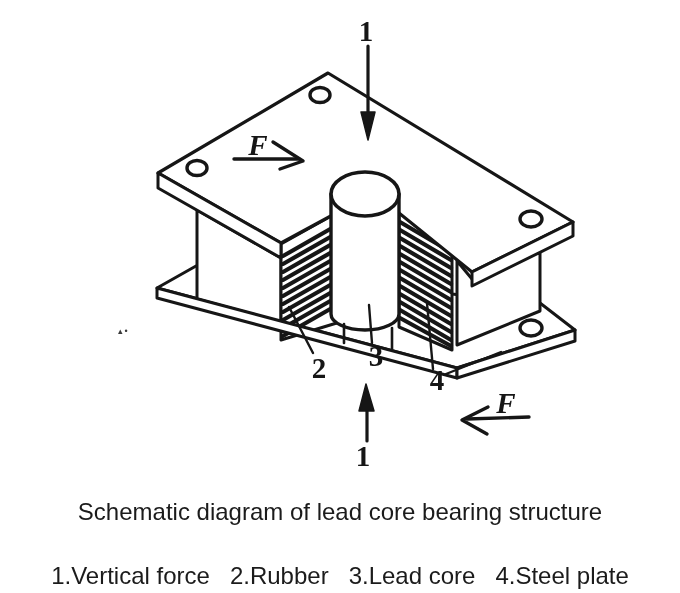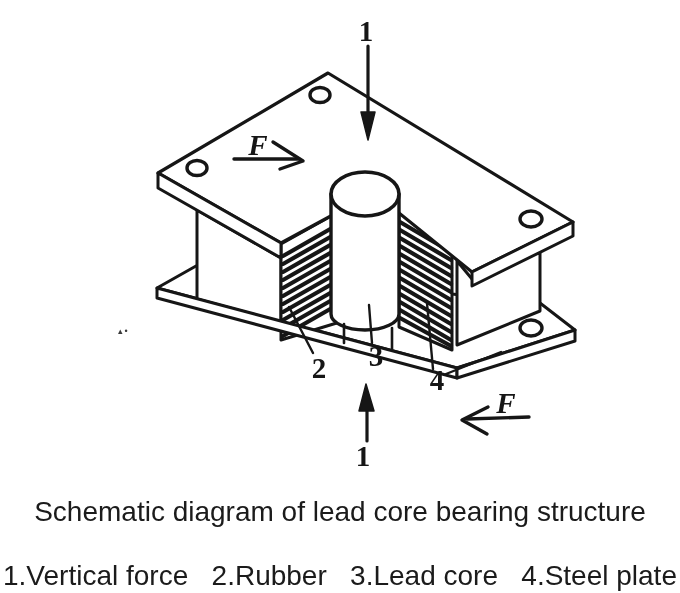--- a/index.html
+++ b/index.html
@@ -20,21 +20,21 @@
     line-height:1;
     color:#161616;
     white-space:pre;
   }
   .fig-label.italic { font-style:italic; }
   .caption-line {
     position:absolute;
     left:0; width:680px;
     text-align:center;
     font-family:"Liberation Sans", sans-serif;
-    font-size:28px;
+    font-size:24px;
     line-height:28px;
     color:#1b1b1b;
     white-space:pre;
   }
   #caption-title { top:498px; }
   #caption-legend { top:562px; }
   .smudge {
     position:absolute; left:118px; top:327px;
     width:14px; height:8px; color:#3a3a3a;
     font-size:9px; line-height:8px; letter-spacing:2px;

